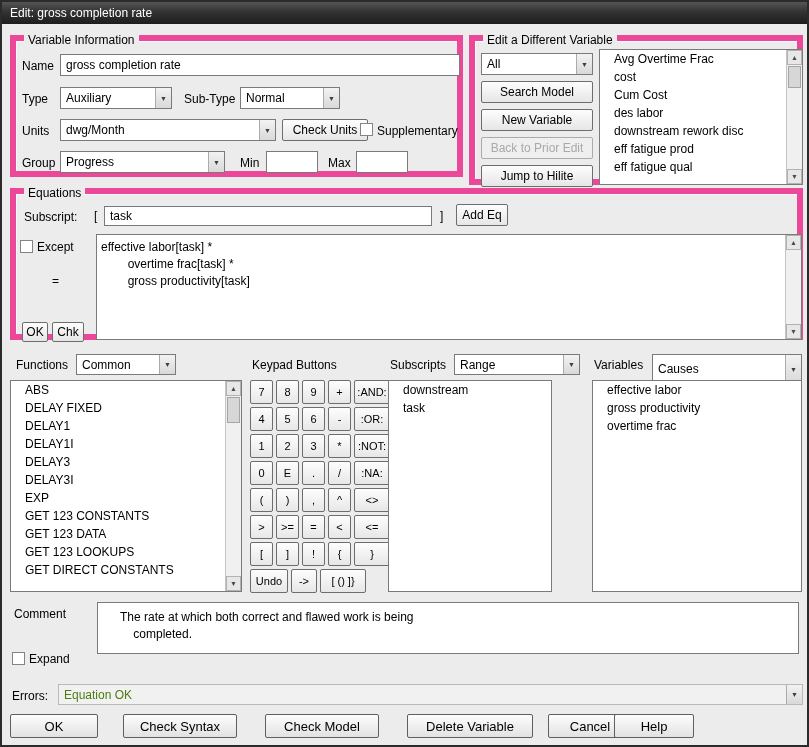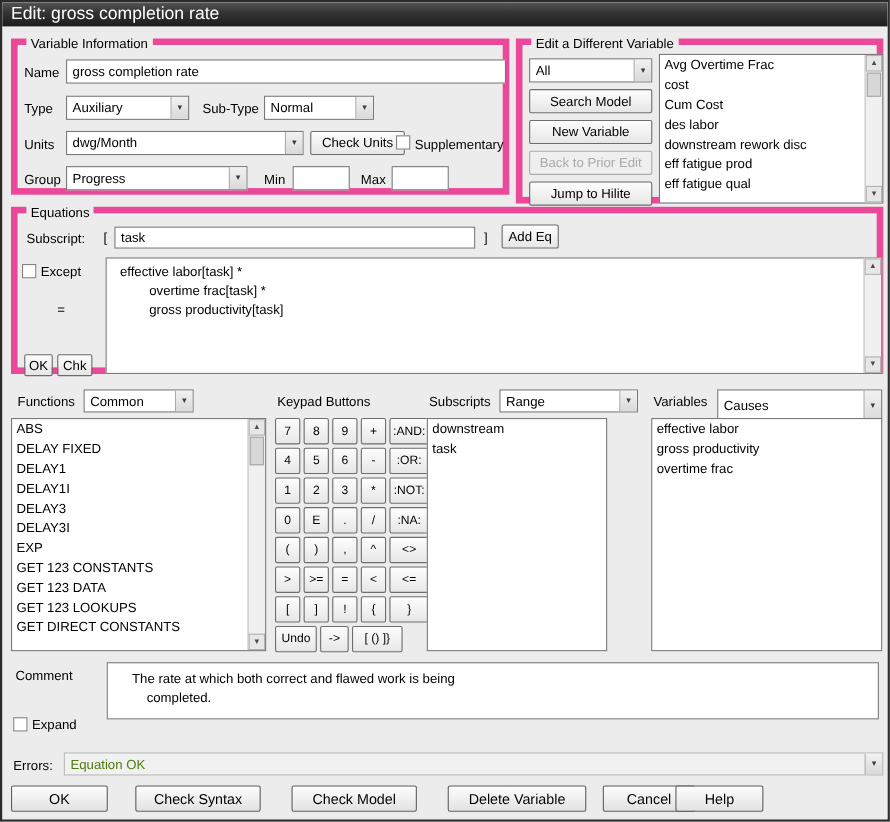--- a/index.html
+++ b/index.html
@@ -7,21 +7,21 @@
   body { font-family:"Liberation Sans", sans-serif; font-size:12px; color:#000; }
   .window {
     position:relative; width:809px; height:747px;
     background:#ececec; border:2px solid #2b2b2b; overflow:hidden;
   }
   .titlebar {
     position:absolute; left:0; top:0; right:0; height:22px;
     background:linear-gradient(180deg,#555 0%,#333 45%,#1d1d1d 100%);
     color:#fff; display:flex; align-items:center; padding-left:8px;
   }
-  .titlebar .title { font-size:16px; }
+  .titlebar .title { font-size:12px; }
   .group { position:absolute; border:6px solid #ec4899; box-shadow:1px 1px 0 #fbfbfb inset; }
   .glegend { position:absolute; top:-8px; left:8px; background:#ececec; padding:0 4px; font-size:12px; white-space:nowrap; }
   .lbl { position:absolute; white-space:nowrap; }
   .tin {
     position:absolute; background:#fff; border:1px solid #7a7a7a;
     font-family:"Liberation Sans",sans-serif; font-size:12px; padding:2px 5px;
   }
   .combo { position:absolute; background:#fff; border:1px solid #7a7a7a; overflow:hidden; }
   .combo .cval { position:absolute; left:5px; top:50%; transform:translateY(-50%); white-space:nowrap; }
   .combo .carrow {
@@ -32,32 +32,32 @@
   .combo.gray { background:#f1f1f1; border-color:#b9b9b9; }
   .combo.gray .cval { color:#4d7c0f; }
   .btn {
     position:absolute; background:linear-gradient(180deg,#fdfdfd,#e6e6e6);
     border:1px solid #6d6d6d; border-radius:2px;
     display:flex; align-items:center; justify-content:center; white-space:nowrap;
   }
   .btn.disabled { color:#a9a9a9; border-color:#ababab; background:#efefef; }
   .chk { position:absolute; width:13px; height:13px; background:#fff; border:1px solid #848484; }
   .list { position:absolute; background:#fff; border:1px solid #7a7a7a; overflow:hidden; }
-  .list .item { height:18px; line-height:18px; padding:0 4px; white-space:nowrap; }
+  .list .item { height:18px; line-height:18px; padding:0 14px; white-space:nowrap; }
   .sbar { position:absolute; right:0; top:0; bottom:0; width:16px; background:#f0f0f0; border-left:1px solid #c3c3c3; }
   .sbtn {
     position:absolute; left:0; right:0; height:15px; background:#e7e7e7; border:1px solid #b2b2b2;
     display:flex; align-items:center; justify-content:center; font-size:7px; color:#4c4c4c;
   }
   .sbtn.up { top:0; } .sbtn.down { bottom:0; }
   .sthumb { position:absolute; left:1px; right:1px; background:#d7d7d7; border:1px solid #a5a5a5; }
   .textbox { position:absolute; background:#fff; border:1px solid #7a7a7a; }
   .textcontent {
     position:absolute; left:0; top:0; right:16px; bottom:0;
-    padding:4px 12px; white-space:pre; overflow:hidden; line-height:17px;
+    padding:4px 4px; white-space:pre; overflow:hidden; line-height:17px;
   }
   .keypad { position:absolute; }
   .krow { display:flex; gap:3px; margin-bottom:3px; }
   .kbtn {
     height:24px; background:linear-gradient(180deg,#fdfdfd,#e7e7e7); border:1px solid #6d6d6d;
     border-radius:2px; display:flex; align-items:center; justify-content:center;
     font-size:11px; white-space:nowrap;
   }
   .k1 { width:23px; } .k2 { width:36px; }
   .kwa { width:38px; } .kwb { width:26px; } .kwc { width:46px; }

